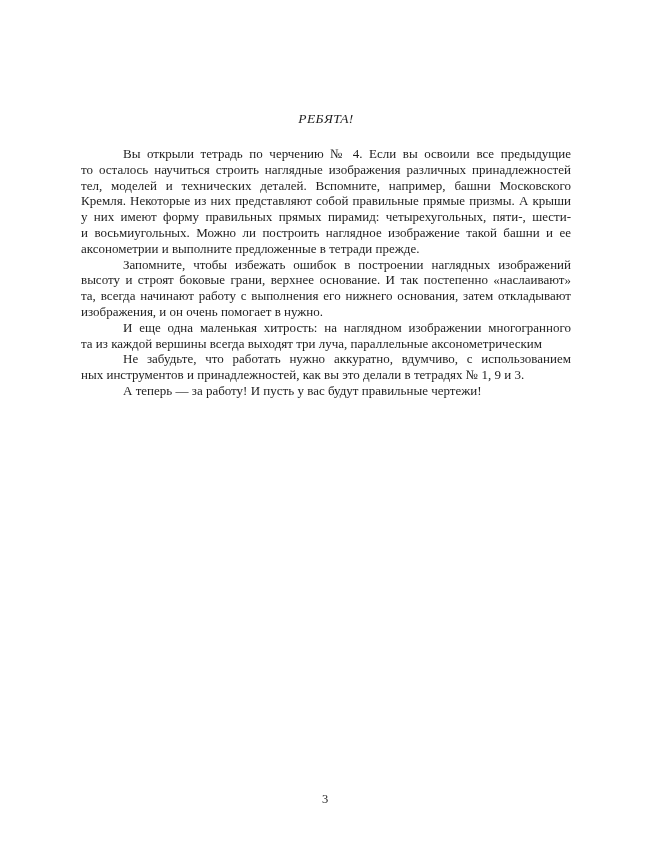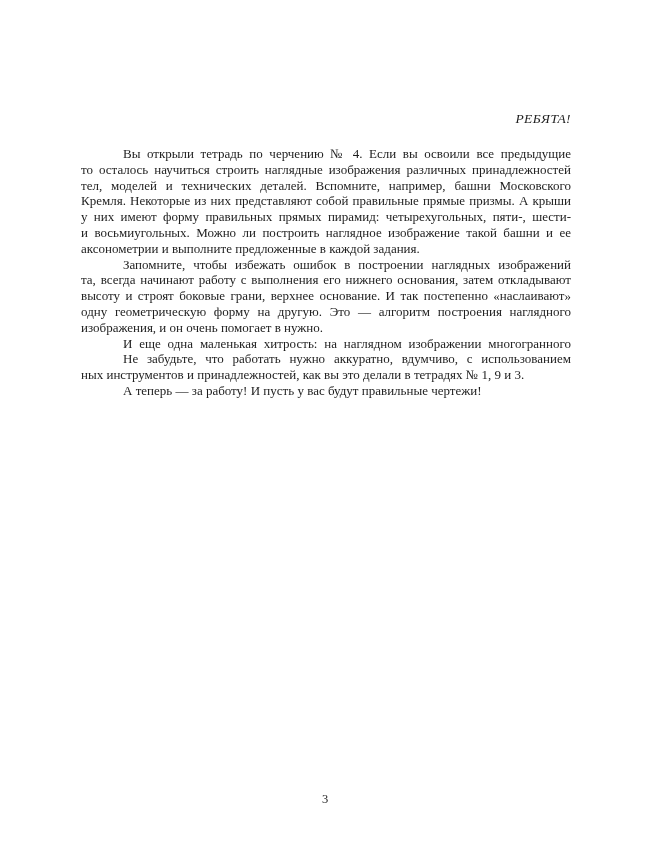--- a/index.html
+++ b/index.html
@@ -11,21 +11,21 @@
   }
   .page {
     position: relative;
     width: 650px; height: 857px;
     background: #ffffff;
     overflow: hidden;
   }
   .heading {
     position: absolute;
     left: 81px; top: 111px; width: 490px;
-    text-align: right;
+    text-align: center;
     font-style: italic;
     font-size: 13.5px;
     letter-spacing: 0.4px;
   }
   .body-text {
     position: absolute;
     left: 81px; top: 146px; width: 490px;
     font-size: 13px;
     line-height: 15.8px;
   }
@@ -53,31 +53,31 @@
   <div class="heading">РЕБЯТА!</div>
 
   <div class="body-text">
       <div class="paragraph">
         <div class="line">Вы открыли тетрадь по черчению № 4. Если вы освоили все предыдущие тетради,</div>
         <div class="line">то осталось научиться строить наглядные изображения различных принадлежностей</div>
         <div class="line">тел, моделей и технических деталей. Вспомните, например, башни Московского</div>
         <div class="line">Кремля. Некоторые из них представляют собой правильные прямые призмы. А крыши</div>
         <div class="line">у них имеют форму правильных прямых пирамид: четырехугольных, пяти-, шести-</div>
         <div class="line">и восьмиугольных. Можно ли построить наглядное изображение такой башни и ее</div>
-        <div class="line">аксонометрии и выполните предложенные в каждой задания.</div>
+        <div class="line">аксонометрии и выполните предложенные в тетради прежде.</div>
       </div>
       <div class="paragraph">
         <div class="line">Запомните, чтобы избежать ошибок в построении наглядных изображений объек-</div>
+        <div class="line">высоту и строят боковые грани, верхнее основание. И так постепенно «наслаивают»</div>
         <div class="line">та, всегда начинают работу с выполнения его нижнего основания, затем откладывают</div>
-        <div class="line">высоту и строят боковые грани, верхнее основание. И так постепенно «наслаивают»</div>
-        <div class="line">одну геометрическую форму на другую. Это — алгоритм построения наглядного</div>
         <div class="line">изображения, и он очень помогает в нужно.</div>
       </div>
       <div class="paragraph">
         <div class="line">И еще одна маленькая хитрость: на наглядном изображении многогранного объек-</div>
+        <div class="line">та из каждой вершины всегда выходят три луча, параллельные аксонометрическим</div>
       </div>
       <div class="paragraph">
         <div class="line">Не забудьте, что работать нужно аккуратно, вдумчиво, с использованием чертеж-</div>
         <div class="line">ных инструментов и принадлежностей, как вы это делали в тетрадях № 1, 9 и 3.</div>
       </div>
       <div class="paragraph">
         <div class="line">А теперь — за работу! И пусть у вас будут правильные чертежи!</div>
       </div>
     </div>
 

